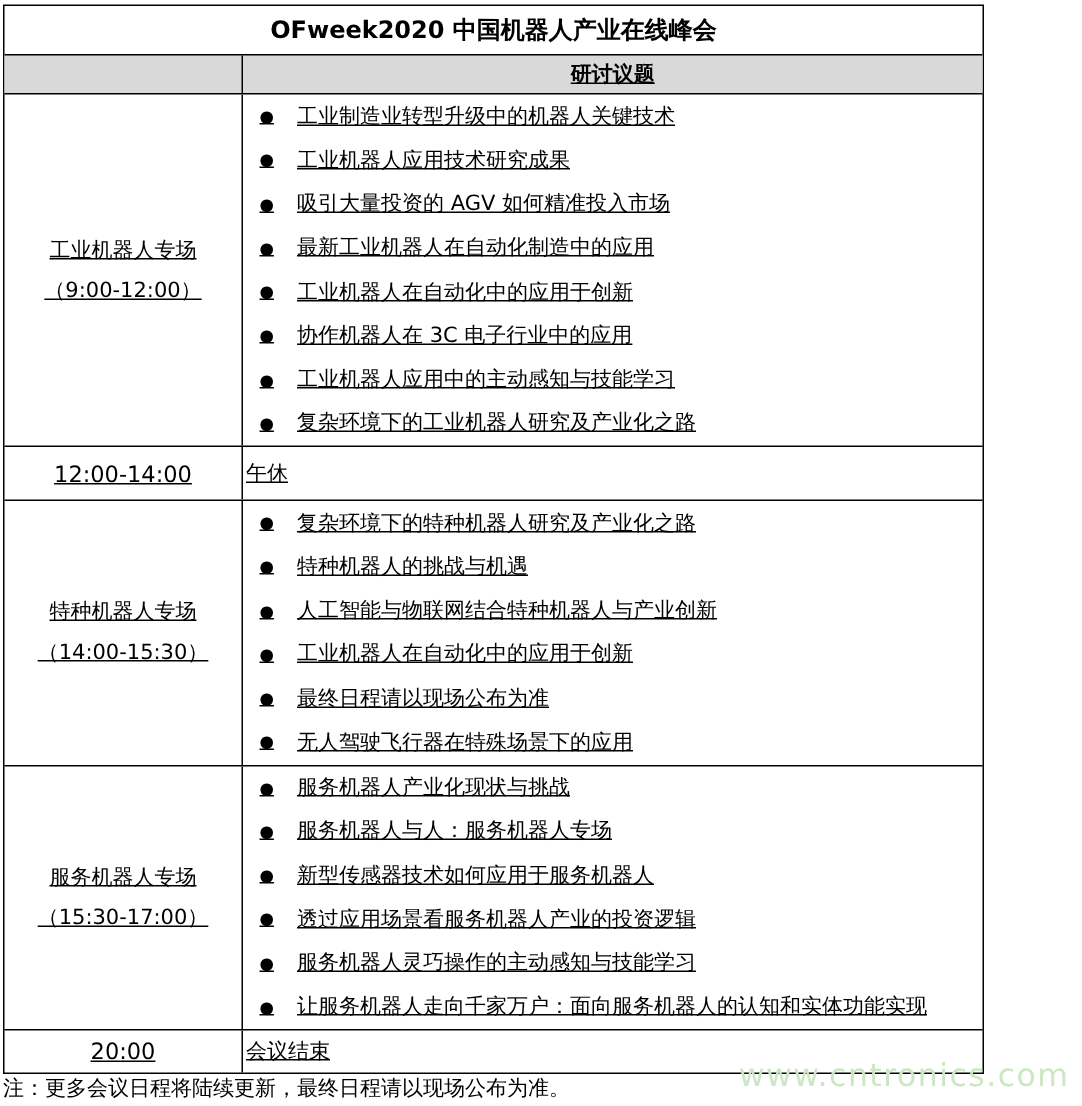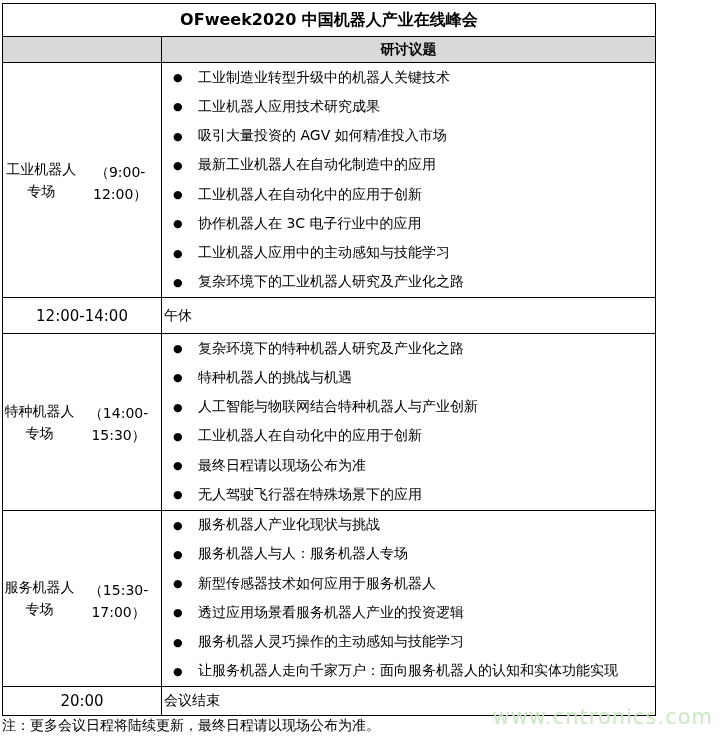--- a/index.html
+++ b/index.html
@@ -35,29 +35,32 @@
     height:26px;
     background:var(--header-bg);
     font-weight:bold;
     font-size:14px;
   }
   .col-left{
     width:159px;
     flex:0 0 159px;
     border-right:1px solid var(--border-color);
     display:flex;
+    flex-direction:column;
     align-items:center;
     justify-content:center;
     text-align:center;
+    text-decoration:underline;
   }
   .col-right{
     flex:1 1 auto;
     display:flex;
     flex-direction:column;
     justify-content:center;
+    text-decoration:underline;
   }
   .row-header .col-right{align-items:center;}
   .track-name{font-size:14px;line-height:22px;}
   .track-time{font-size:14px;line-height:22px;margin-top:5px;}
   .topic{
     height:29.25px;
     display:flex;
     align-items:center;
     font-size:14px;
   }

